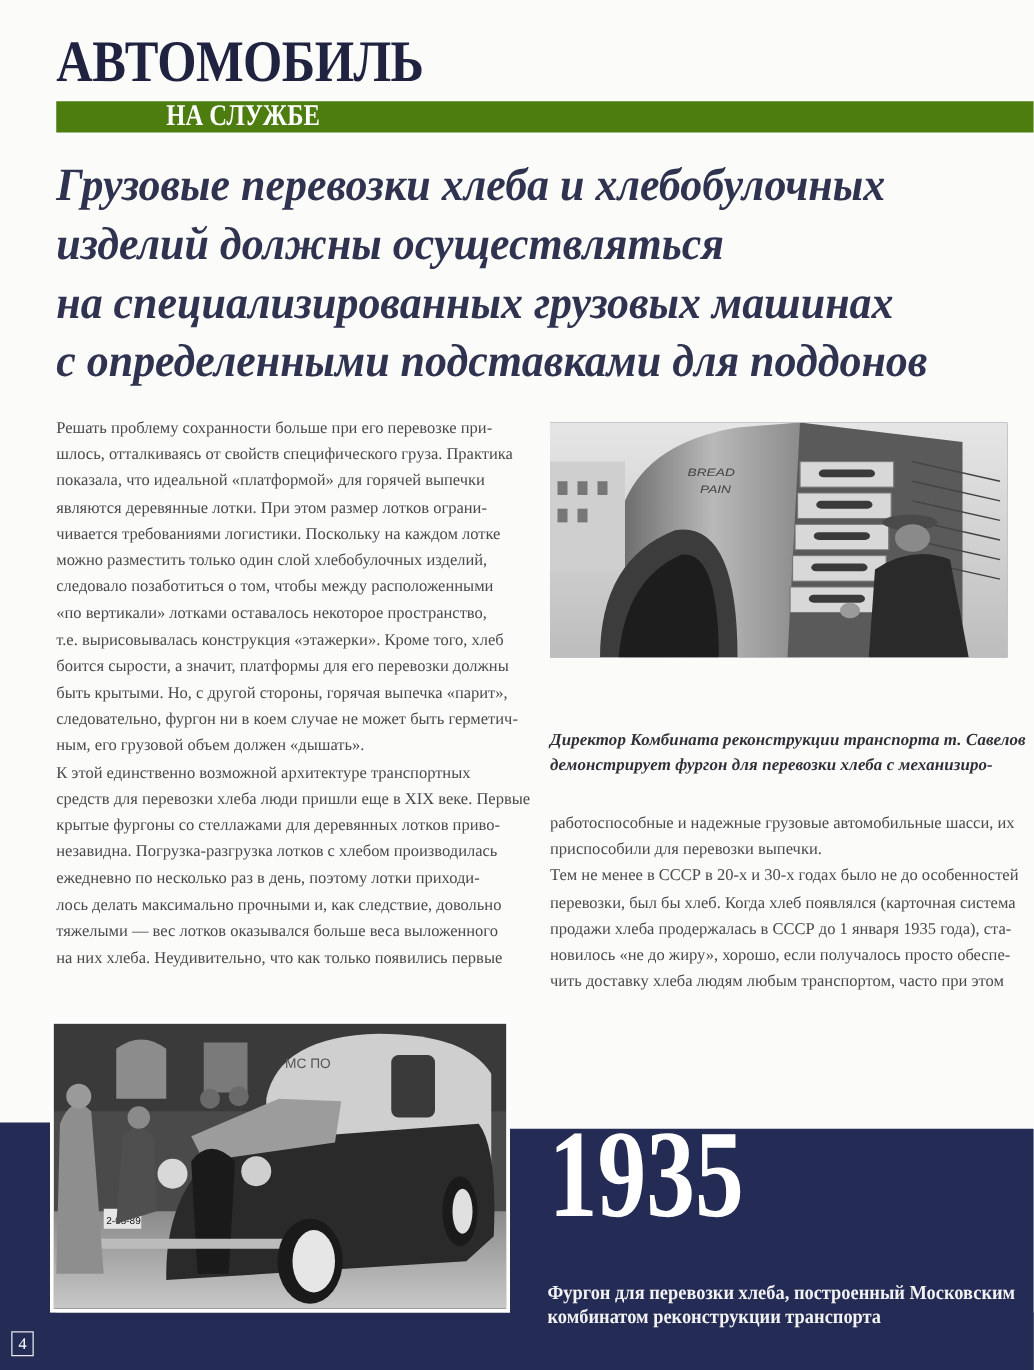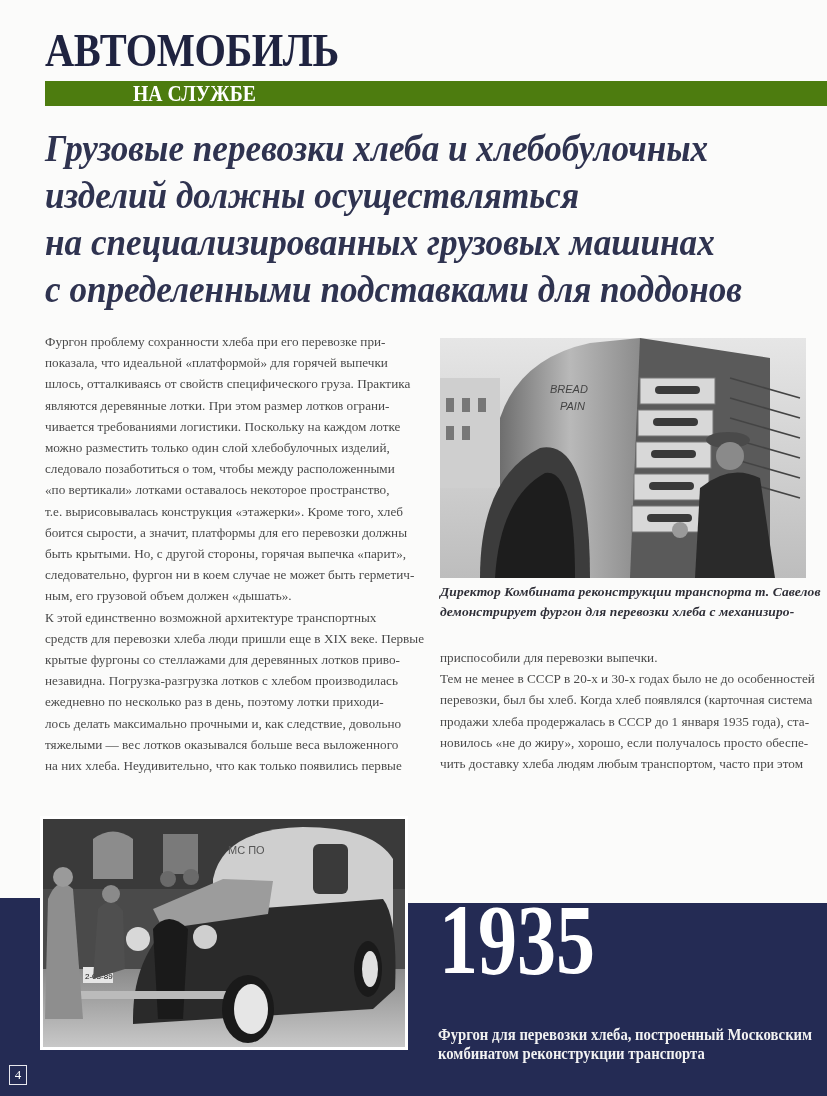--- a/index.html
+++ b/index.html
@@ -41,21 +41,21 @@
   .col span.line { display: block; white-space: nowrap; }
   .col-left { left: 45px; top: 331px; width: 360px; }
   .col-right { left: 440px; top: 647px; width: 370px; }
 
   
   .photo {
     position: absolute; overflow: hidden;
     background: #8a8a8a;
   }
   .photo svg { display: block; width: 100%; height: 100%; }
-  .photo-top { left: 440px; top: 338px; width: 366px; height: 240px; text-align: center; }
+  .photo-top { left: 440px; top: 338px; width: 366px; height: 188px; text-align: center; }
   .photo-bottom { left: 40px; top: 816px; width: 368px; height: 234px; border: 3px solid #ffffff; }
 
   .caption-top {
     position: absolute; left: 440px; top: 582px; width: 370px;
     font-family: "Liberation Serif", serif; font-weight: bold;
     font-size: 13.5px; line-height: 19.5px; color: #2f2f38; letter-spacing: 0.1px;
   }
   .caption-top span { display: block; white-space: nowrap; font-style: italic; }
 
   
@@ -91,23 +91,23 @@
 </div>
 
 <h1 class="headline">
   <span>Грузовые перевозки хлеба и хлебобулочных</span>
   <span>изделий должны осуществляться</span>
   <span>на специализированных грузовых машинах</span>
   <span>с определенными подставками для поддонов</span>
 </h1>
 
 <div class="col col-left">
-  <span class="line">Фургон проблему сохранности хлеба при его перевозке при-</span>
+  <span class="line">Решать проблему сохранности больше при его перевозке при-</span>
+  <span class="line">шлось, отталкиваясь от свойств специфического груза. Практика</span>
   <span class="line">показала, что идеальной «платформой» для горячей выпечки</span>
-  <span class="line">шлось, отталкиваясь от свойств специфического груза. Практика</span>
   <span class="line">являются деревянные лотки. При этом размер лотков ограни-</span>
   <span class="line">чивается требованиями логистики. Поскольку на каждом лотке</span>
   <span class="line">можно разместить только один слой хлебобулочных изделий,</span>
   <span class="line">следовало позаботиться о том, чтобы между расположенными</span>
   <span class="line">«по вертикали» лотками оставалось некоторое пространство,</span>
   <span class="line">т.е. вырисовывалась конструкция «этажерки». Кроме того, хлеб</span>
   <span class="line">боится сырости, а значит, платформы для его перевозки должны</span>
   <span class="line">быть крытыми. Но, с другой стороны, горячая выпечка «парит»,</span>
   <span class="line">следовательно, фургон ни в коем случае не может быть герметич-</span>
   <span class="line">ным, его грузовой объем должен «дышать».</span>
@@ -175,20 +175,21 @@
     <text x="120" y="72" font-family="Liberation Sans, sans-serif" font-size="11" fill="#444" font-style="italic">PAIN</text>
   </svg>
 </div>
 
 <div class="caption-top">
   <span>Директор Комбината реконструкции транспорта т. Савелов</span>
   <span>демонстрирует фургон для перевозки хлеба с механизиро-</span>
 </div>
 
 <div class="col col-right">
+  <span class="line">работоспособные и надежные грузовые автомобильные шасси, их</span>
   <span class="line">приспособили для перевозки выпечки.</span>
   <span class="line">Тем не менее в СССР в 20-х и 30-х годах было не до особенностей</span>
   <span class="line">перевозки, был бы хлеб. Когда хлеб появлялся (карточная система</span>
   <span class="line">продажи хлеба продержалась в СССР до 1 января 1935 года), ста-</span>
   <span class="line">новилось «не до жиру», хорошо, если получалось просто обеспе-</span>
   <span class="line">чить доставку хлеба людям любым транспортом, часто при этом</span>
 </div>
 
 <div class="band-left"></div>
 <div class="band-main"></div>

